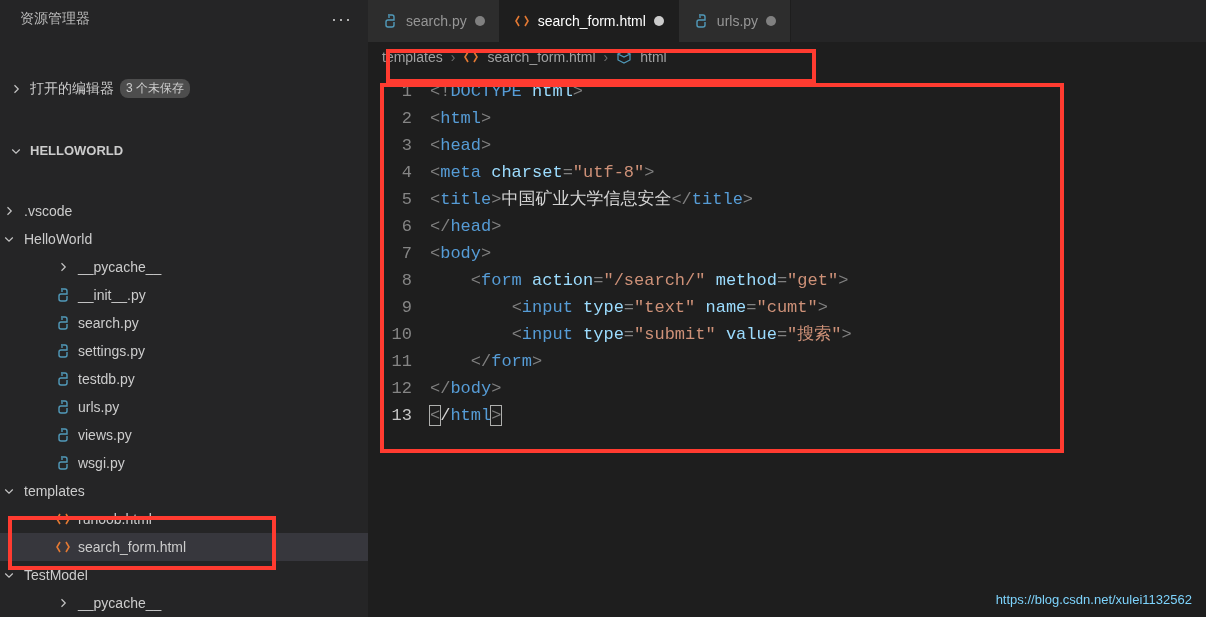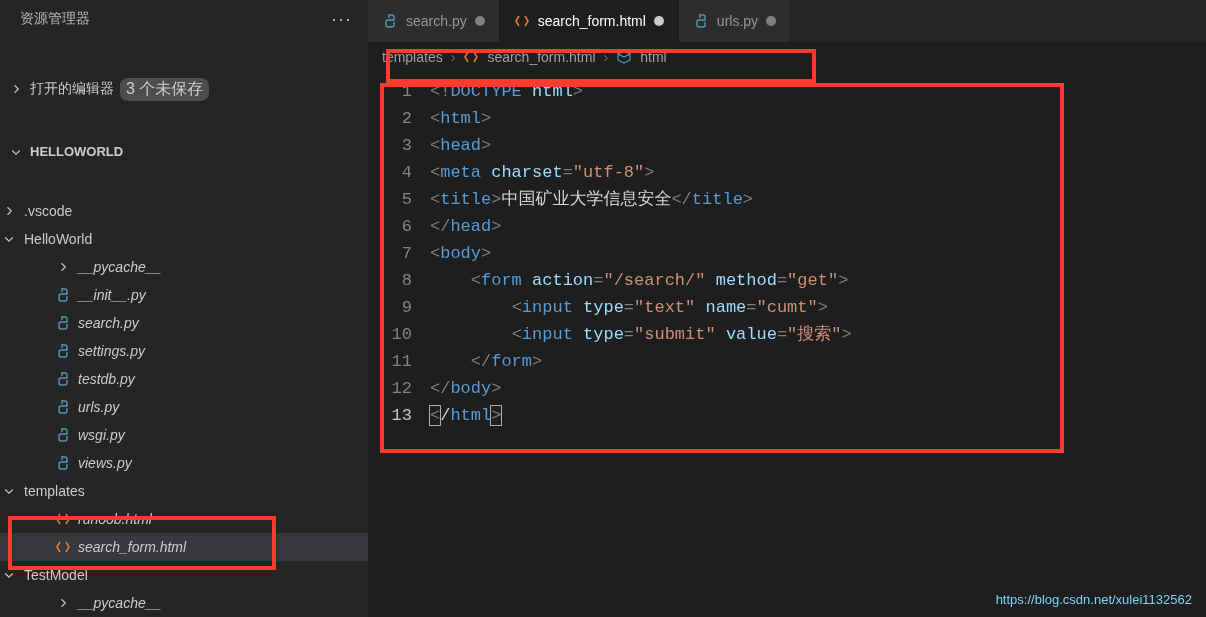--- a/index.html
+++ b/index.html
@@ -26,41 +26,41 @@
 }
 .dots { color: #c5c5c5; font-size: 18px; letter-spacing: 1px; cursor: pointer; }
 
 .open-editors {
   display: flex; align-items: center; gap: 6px;
   padding: 6px 8px; font-size: 14px; color: #cccccc;
 }
 .chevron { width: 16px; display: inline-flex; justify-content: center; color: #c5c5c5; }
 .badge {
   background: #4d4d4d; color: #cccccc;
-  font-size: 16px; padding: 1px 6px; border-radius: 8px;
+  font-size: 12px; padding: 1px 6px; border-radius: 8px;
 }
 
 .workspace-title {
   display: flex; align-items: center; gap: 6px;
   padding: 4px 8px; font-size: 13px; font-weight: 700; color: #cccccc;
 }
 
 .tree { font-size: 14px; }
 .tree-row {
   display: flex; align-items: center; gap: 6px;
   height: 28px; padding-right: 8px; cursor: pointer;
   color: #cccccc;
 }
 .tree-row.active { background: #37373d; }
 .ticon { width: 18px; display: inline-flex; justify-content: center; align-items: center; }
 .file-py { color: #519aba; }
 .file-html { color: #e37933; }
 .folder-icn { color: #c5c5c5; }
 .indent-1 { }
-.indent-2 { padding-left: 54px; font-style: italic; }
+.indent-2 { padding-left: 54px; }
 
 
 .editor { flex: 1; background: #1e1e1e; display: flex; flex-direction: column; position: relative; }
 
 .tabs {
   display: flex; height: 42px; background: #252526;
 }
 .tab {
   display: flex; align-items: center; gap: 8px;
   padding: 0 14px; font-size: 14px;
@@ -213,30 +213,30 @@
           </span>
           <span>urls.py</span>
         </div>
         <div class="tree-row indent-2">
           <span class="ticon file-py">
             <svg width="16" height="16" viewBox="0 0 16 16">
               <path d="M6 2h4a2 2 0 0 1 2 2v3H6a2 2 0 0 0-2 2v3a2 2 0 0 0 2 2h4a2 2 0 0 0 2-2V9" stroke="#519aba" stroke-width="1.4" fill="none"></path>
               <circle cx="7" cy="4" r="0.9" fill="#519aba"></circle>
             </svg>
           </span>
+          <span>views.py</span>
+        </div>
+        <div class="tree-row indent-2">
+          <span class="ticon file-py">
+            <svg width="16" height="16" viewBox="0 0 16 16">
+              <path d="M6 2h4a2 2 0 0 1 2 2v3H6a2 2 0 0 0-2 2v3a2 2 0 0 0 2 2h4a2 2 0 0 0 2-2V9" stroke="#519aba" stroke-width="1.4" fill="none"></path>
+              <circle cx="7" cy="4" r="0.9" fill="#519aba"></circle>
+            </svg>
+          </span>
           <span>wsgi.py</span>
-        </div>
-        <div class="tree-row indent-2">
-          <span class="ticon file-py">
-            <svg width="16" height="16" viewBox="0 0 16 16">
-              <path d="M6 2h4a2 2 0 0 1 2 2v3H6a2 2 0 0 0-2 2v3a2 2 0 0 0 2 2h4a2 2 0 0 0 2-2V9" stroke="#519aba" stroke-width="1.4" fill="none"></path>
-              <circle cx="7" cy="4" r="0.9" fill="#519aba"></circle>
-            </svg>
-          </span>
-          <span>views.py</span>
         </div>
         <div class="tree-row indent-1">
           <span class="ticon folder-icn">
             <svg width="12" height="12" viewBox="0 0 16 16">
               <path d="M3 6l5 5 5-5" stroke="#c5c5c5" stroke-width="1.6" fill="none"></path>
             </svg>
           </span>
           <span>templates</span>
         </div>
         <div class="tree-row indent-2">

